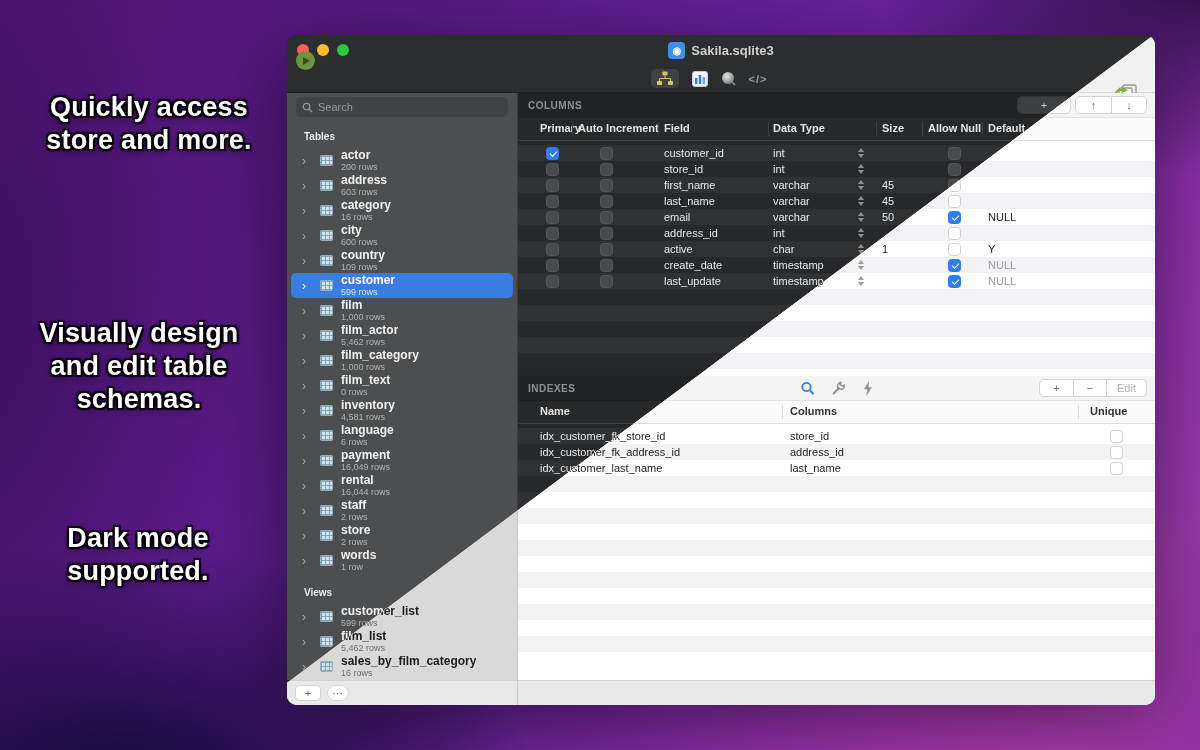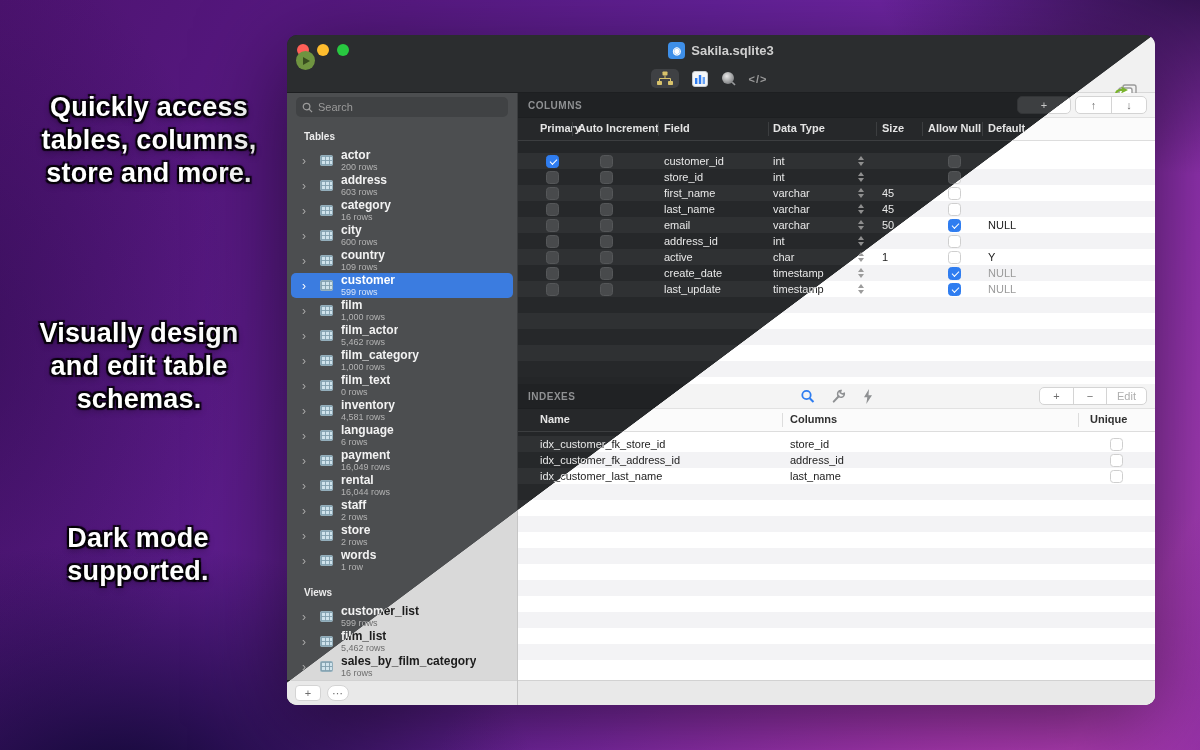--- a/index.html
+++ b/index.html
@@ -117,21 +117,21 @@
   .seg { position:absolute; display:flex; height:18px; border-radius:5px; overflow:hidden;
     border:1px solid var(--btn-border); background:var(--btn-bg); }
   .seg b { font-weight:normal; color:var(--btn-text); font-size:11px; display:flex; align-items:center;
     justify-content:center; border-left:1px solid var(--btn-border); }
   .seg b:first-child { border-left:none; }
   .seg .dim { color:#aeaeae; }
   .head-row { height:23px; background:var(--head-bg); border-bottom:1px solid var(--sep); position:relative; }
   .hcell { position:absolute; top:4px; color:var(--head-text); font-size:11px; font-weight:bold; white-space:nowrap; }
   .hsep { position:absolute; top:4px; width:1px; height:14px; background:var(--sep); }
   .tbody { position:relative; }
-  .cols-body { margin-top:12px; }
+  .cols-body { margin-top:4px; }
   .idx-body { margin-top:4px; }
   .row { height:16px; position:relative; }
   .tbody .row:nth-child(odd) { background:var(--stripe-a); }
   .tbody .row:nth-child(even) { background:var(--stripe-b); }
   .cell { position:absolute; top:2px; color:var(--cell); font-size:11px; white-space:nowrap; }
   .cell.muted { color:var(--muted); }
   .cb { position:absolute; top:1.5px; width:13px; height:13px; border-radius:3.5px;
     background:var(--cb-bg); border:1px solid var(--cb-border); }
   .cb.checked { background:#2f7df0; border-color:#2f7df0; }
   .cb.checked::after { content:''; position:absolute; left:2.5px; top:3px; width:6px; height:3px;
@@ -146,21 +146,20 @@
   .main-footer { position:absolute; left:0; right:0; bottom:0; height:25px; background:var(--footer);
     border-top:1px solid var(--footer-border); }
 
   svg { display:block; }
 </style>
 </head>
 <body>
 
 <div class="promo" id="promo-1">
     <div>Quickly access</div>
-    <div>tables, columns,</div>
     <div>store and more.</div>
   </div>
 <div class="promo" id="promo-2">
     <div>Visually design</div>
     <div>and edit table</div>
     <div>schemas.</div>
   </div>
 <div class="promo" id="promo-3">
     <div>Dark mode</div>
     <div>supported.</div>

